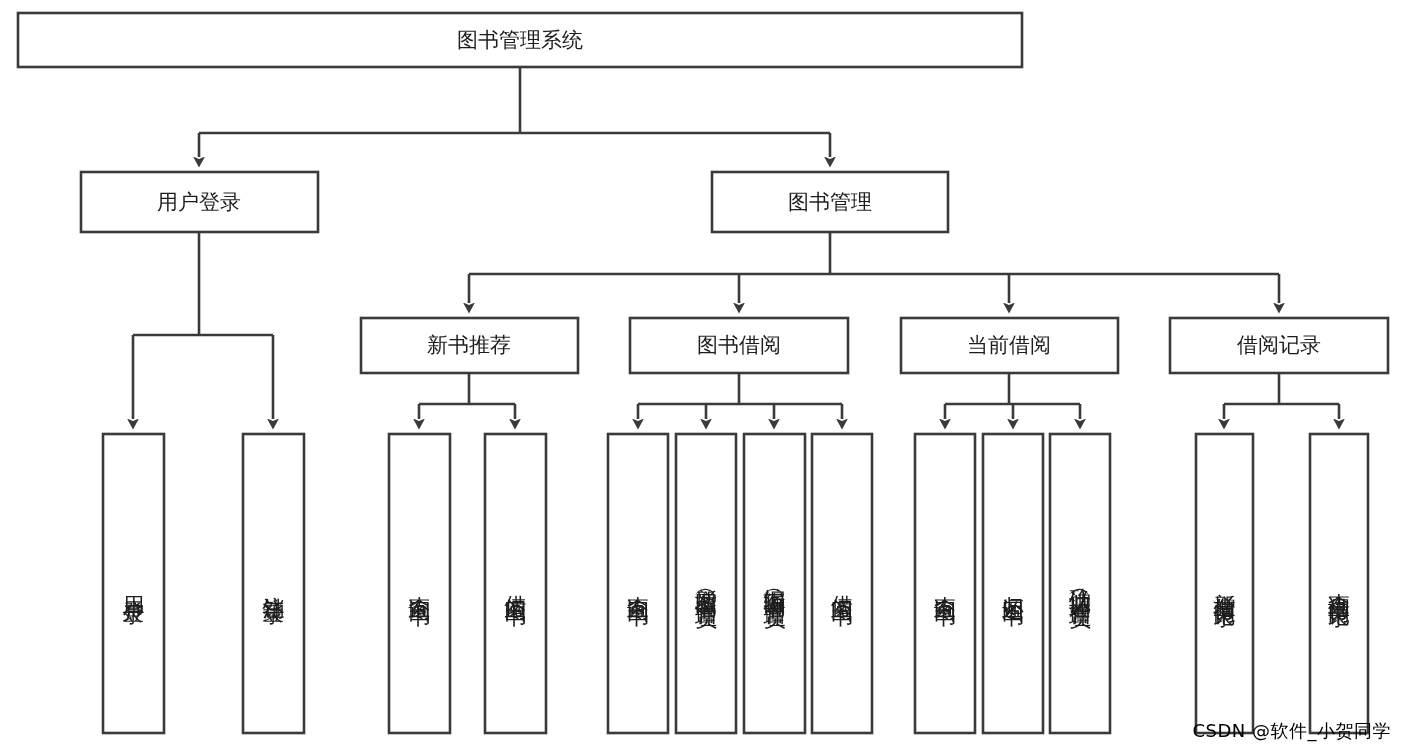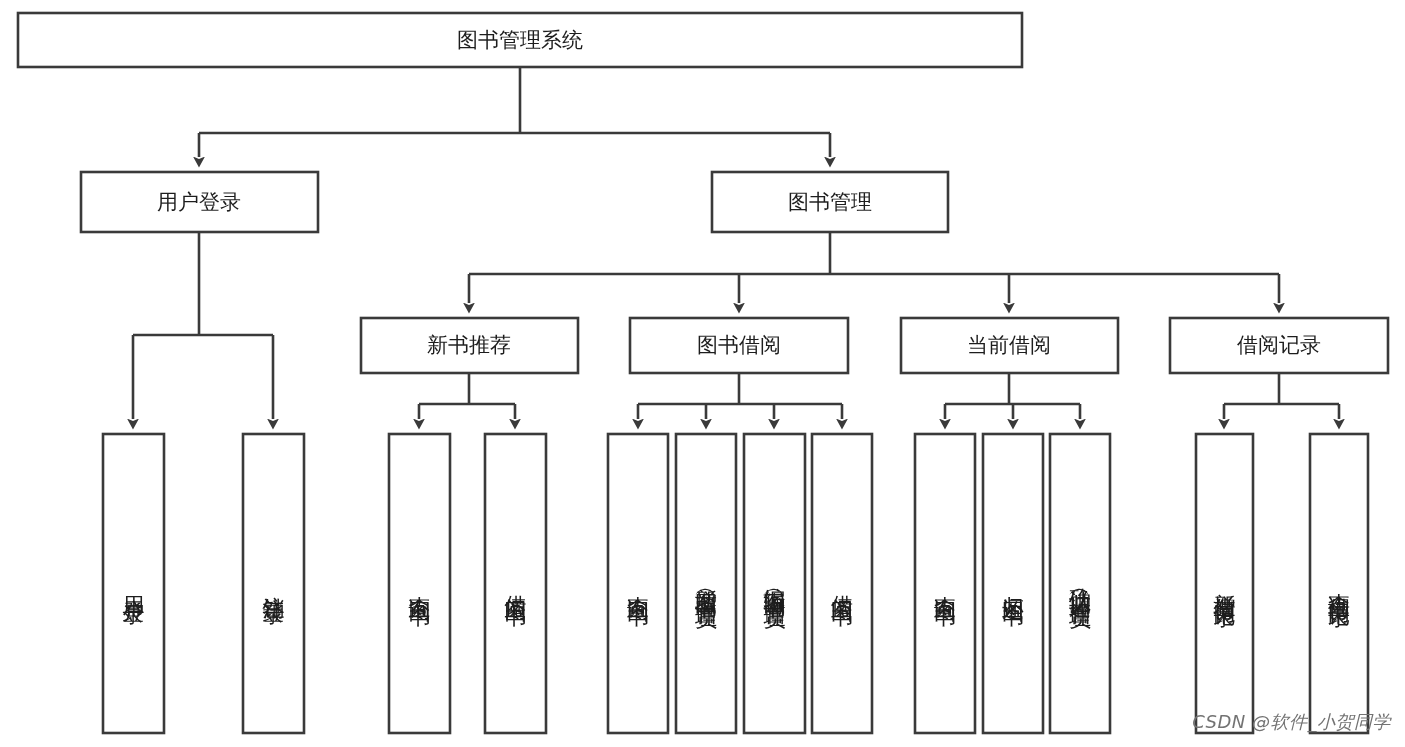--- a/index.html
+++ b/index.html
@@ -57,27 +57,26 @@
     font-size: 22px;
     line-height: 1.0;
     letter-spacing: 3px;
     white-space: nowrap;
     text-align: center;
     pointer-events: none;
   }
   .watermark {
     position: absolute;
     right: 14px;
-    bottom: 13px;
-    color: #737373;
+    bottom: 4px;
+    color: #000000;
     font-family: "DejaVu Sans", "Liberation Sans", sans-serif;
     font-size: 18px;
     letter-spacing: 0.5px;
     white-space: nowrap;
-    font-style: italic;
   }
 </style>
 </head>
 <body>
 
 <div id="diagram-root">
 
   <svg id="tree-svg" viewBox="0 0 1405 747">
     <defs>
       <marker id="arrow" markerWidth="11" markerHeight="12" refX="0.5" refY="6" orient="auto" markerUnits="userSpaceOnUse">

